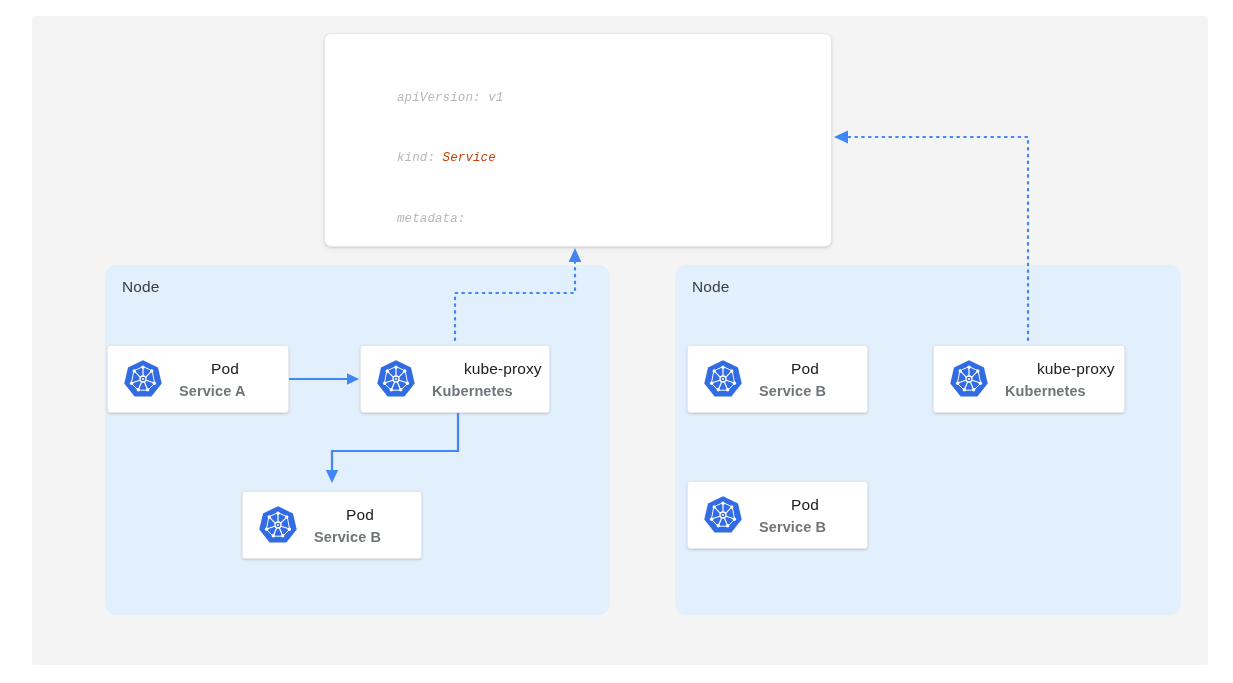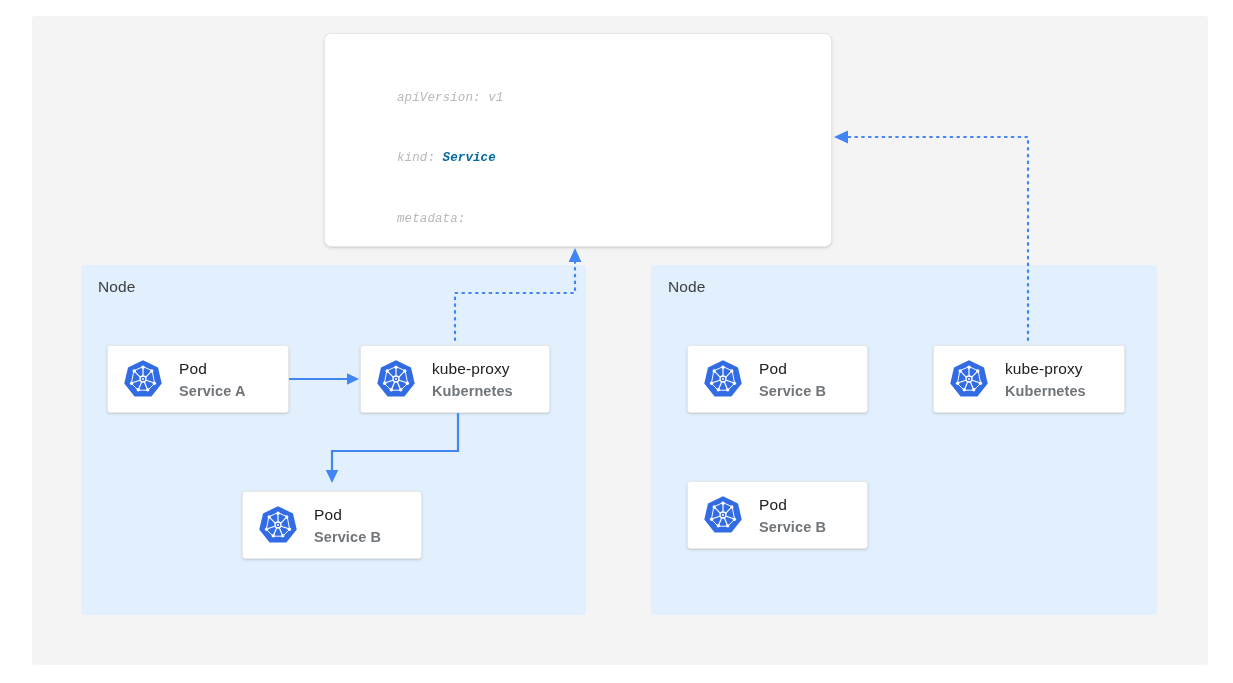--- a/index.html
+++ b/index.html
@@ -55,29 +55,30 @@
     font-family: "Liberation Mono", "DejaVu Sans Mono", monospace;
     font-size: 12.5px;
     line-height: 20.1px;
     color: #b8b8b8;
     font-style: italic;
     white-space: pre;
     letter-spacing: 0.1px;
   }
   .yaml-line { display: block; height: 20.1px; }
   .yaml-line .bold {
-    font-weight: bold;
-    color: #0369a1;
+    font-weight: normal;
+    color: #c2410c;
   }
 
   
   .node-panel {
     position: absolute;
     background: #e2effc;
-    border-radius: 4px;
+    border-radius: 12px;
+    margin-left: 24px;
   }
   #node-left  { left: 81px;  top: 265px; width: 505px; height: 350px; }
   #node-right { left: 651px; top: 265px; width: 506px; height: 350px; }
 
   .node-label {
     position: absolute;
     left: 17px;
     top: 13px;
     font-size: 15.5px;
     color: #3c4043;
@@ -112,20 +113,21 @@
     transform: translateY(-50%);
     line-height: 1;
   }
   .entity-title {
     display: block;
     font-size: 15.5px;
     color: #202124;
     letter-spacing: 0.1px;
     margin-bottom: 7px;
     white-space: nowrap;
+    margin-left: 32px;
   }
   .entity-sub {
     display: block;
     font-size: 14.5px;
     color: #70757a;
     letter-spacing: 0.1px;
     white-space: nowrap;
     font-weight: bold;
   }
 

